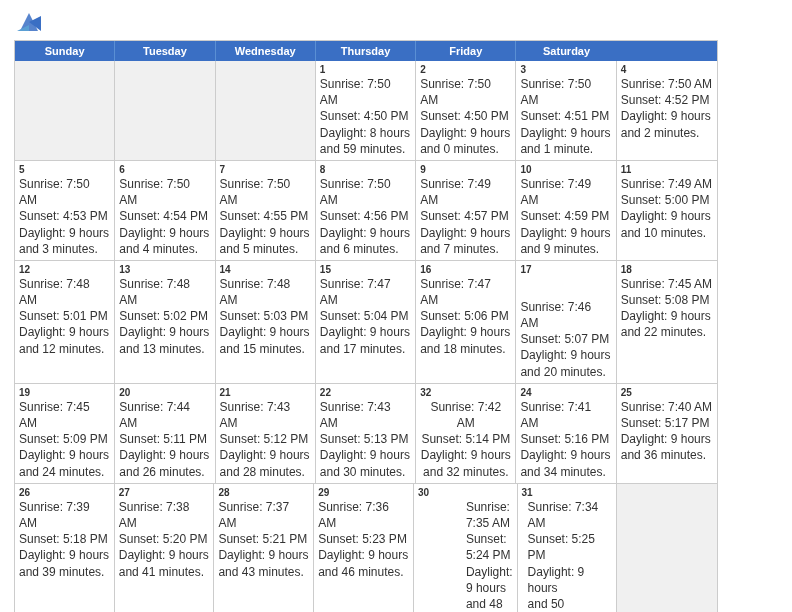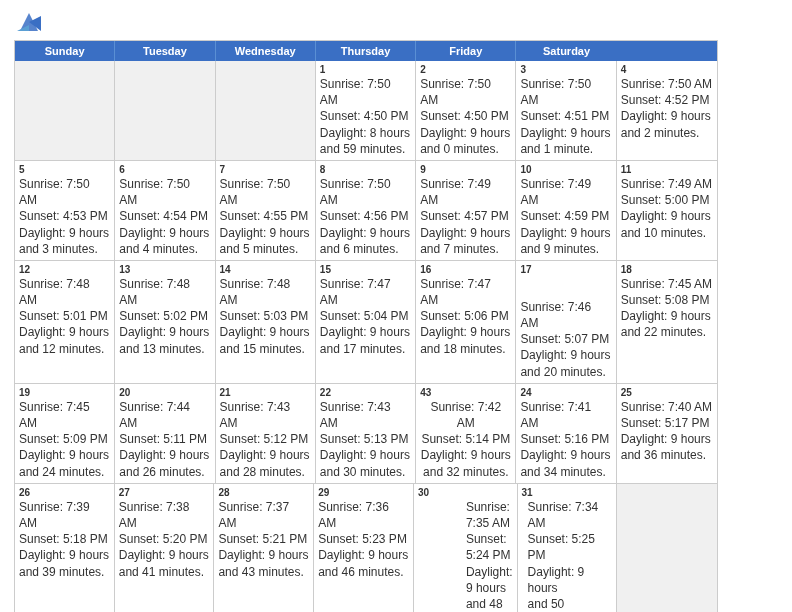--- a/index.html
+++ b/index.html
@@ -302,21 +302,21 @@
 and 28 minutes.</div>
           </div>
           <div class="cal-cell">
             <span class="day-num">22</span>
             <div class="cell-text" style="white-space: pre-line;">Sunrise: 7:43 AM
 Sunset: 5:13 PM
 Daylight: 9 hours
 and 30 minutes.</div>
           </div>
           <div class="cal-cell">
-            <span class="day-num">43</span>
+            <span class="day-num">32</span>
             <div class="cell-text" style="white-space: pre-line; text-align: center;">Sunrise: 7:42 AM
 Sunset: 5:14 PM
 Daylight: 9 hours
 and 32 minutes.</div>
           </div>
           <div class="cal-cell">
             <span class="day-num">24</span>
             <div class="cell-text" style="white-space: pre-line;">Sunrise: 7:41 AM
 Sunset: 5:16 PM
 Daylight: 9 hours

